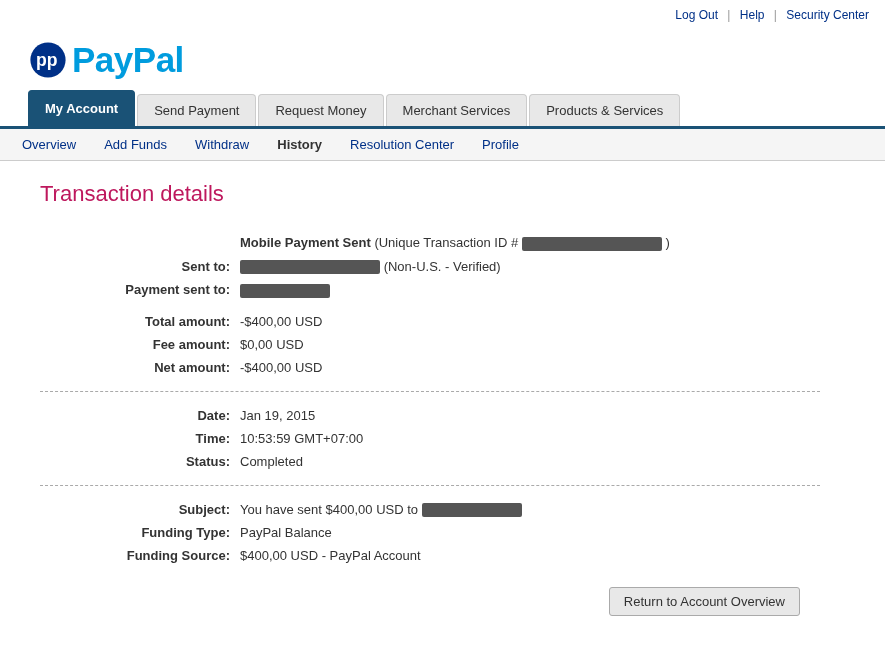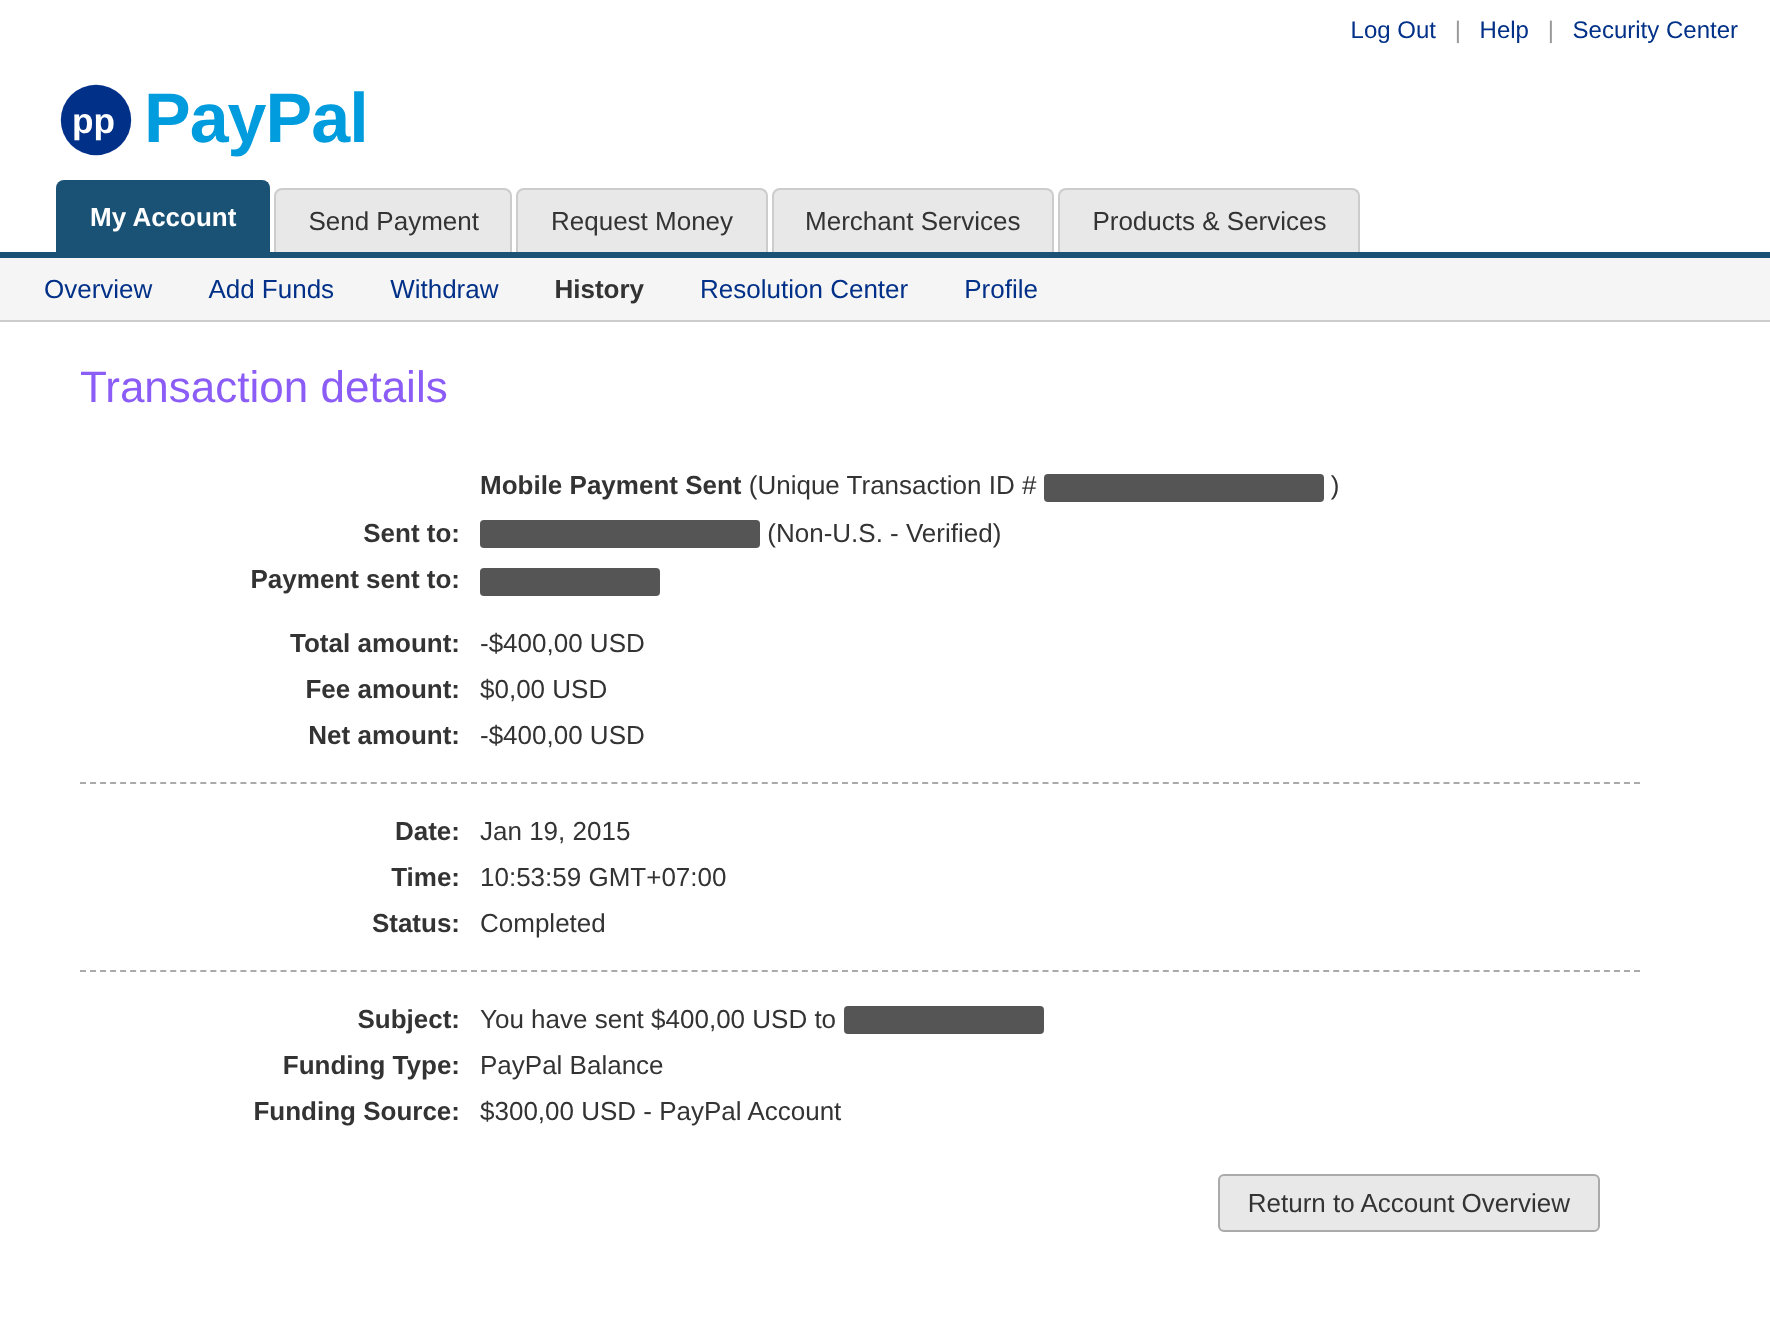--- a/index.html
+++ b/index.html
@@ -93,21 +93,21 @@
     }
 
     
     .content {
       padding: 20px 40px;
       max-width: 860px;
     }
 
     .page-title {
       font-size: 22px;
-      color: #8b5cf6;
+      color: #be185d;
       margin-bottom: 24px;
       font-weight: normal;
     }
     .detail-row {
       display: flex;
       padding: 4px 0;
     }
     .detail-label {
       width: 200px;
       text-align: right;
@@ -280,19 +280,19 @@
     </span>
   </div>
 
   <div class="detail-row">
     <span class="detail-label">Funding Type:</span>
     <span class="detail-value">PayPal Balance</span>
   </div>
 
   <div class="detail-row">
     <span class="detail-label">Funding Source:</span>
-    <span class="detail-value">$300,00 USD - PayPal Account</span>
+    <span class="detail-value">$400,00 USD - PayPal Account</span>
   </div>
 
   <div class="button-area">
     <button class="return-btn">Return to Account Overview</button>
   </div>
 </div>
 
 </body></html>

